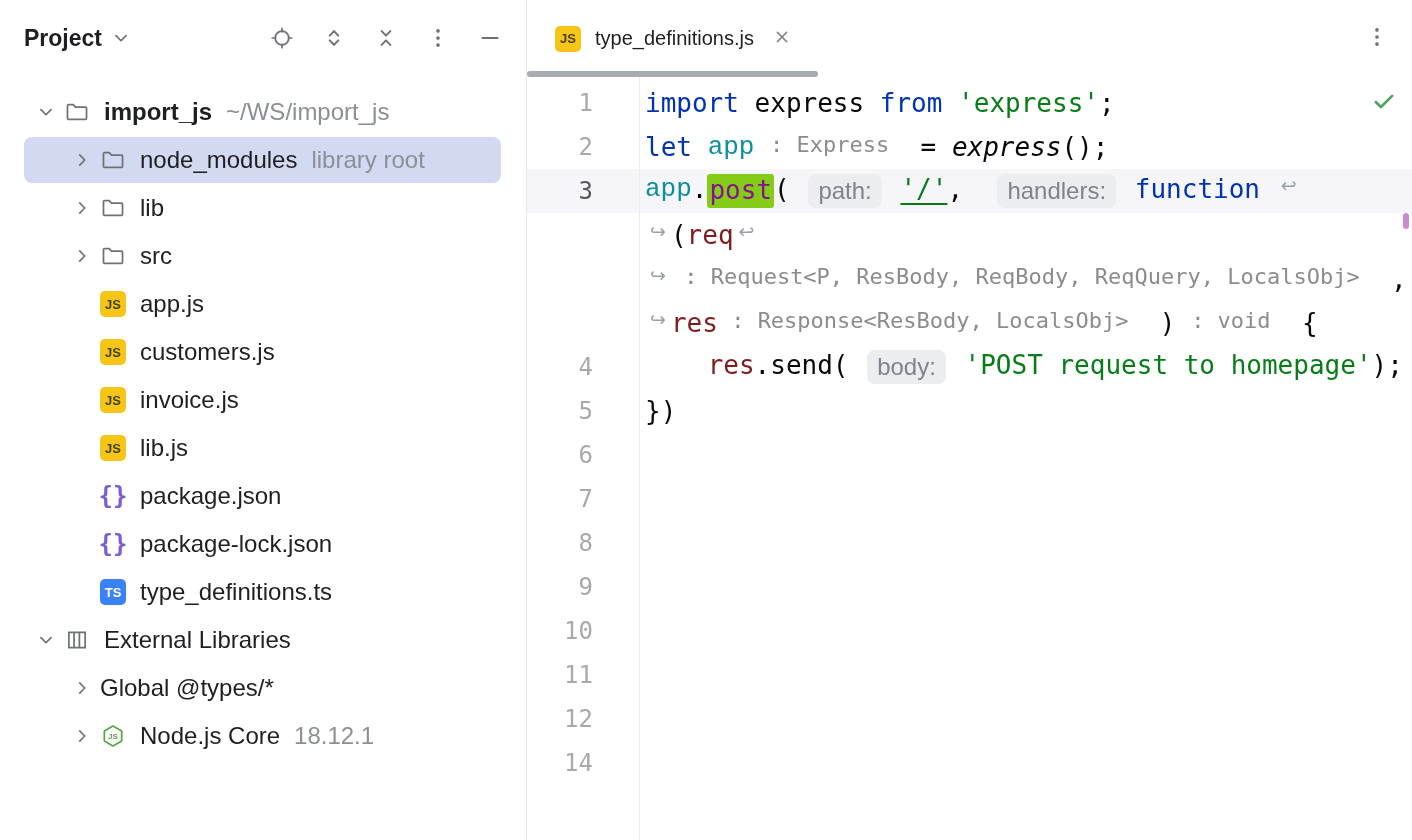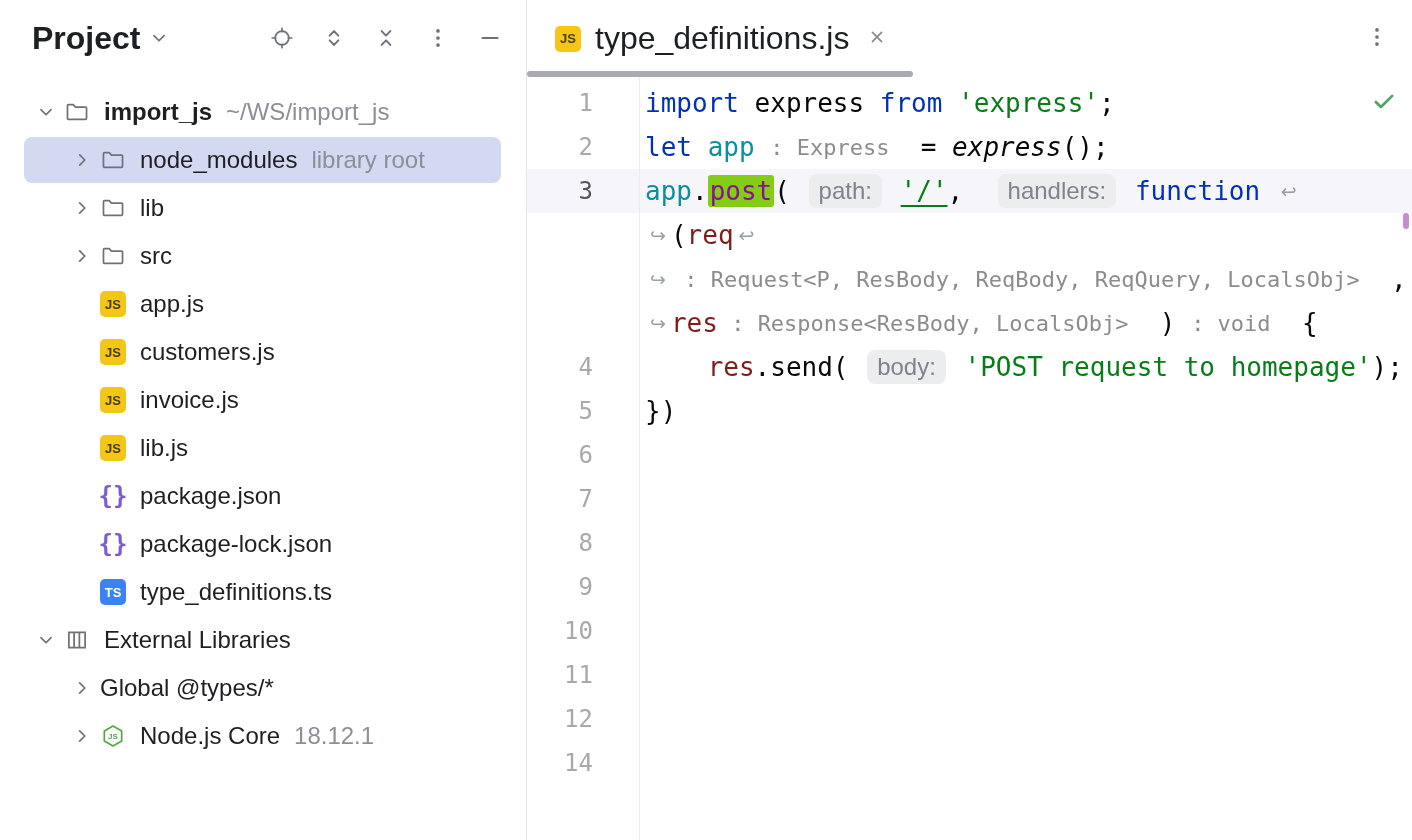--- a/index.html
+++ b/index.html
@@ -13,21 +13,21 @@
   .app { display:flex; width:1412px; height:840px; }
 
   
   .left {
     flex:0 0 527px; width:527px; height:100%;
     background:#ffffff; border-right:1px solid #E3E5E8;
     display:flex; flex-direction:column; overflow:hidden;
   }
   .phead { height:76px; flex:0 0 76px; display:flex; align-items:center; padding:0 18px 0 24px; }
   .ptitle-wrap { display:flex; align-items:center; cursor:default; }
-  .ptitle { font-size:32px; font-weight:600; color:#1E1F22;margin-left:8px; }
+  .ptitle { font-size:23px; font-weight:600; color:#1E1F22; }
   .ptitle-chev { margin-left:8px; display:flex; align-items:center; }
   .flex1 { flex:1; }
   .toolbar { display:flex; align-items:center; }
   .hbtn { width:36px; height:36px; margin-left:16px; border-radius:8px; display:flex; align-items:center; justify-content:center; }
   .hbtn span { display:flex; }
 
   .tree { padding-top:12px; flex:1; overflow:hidden; }
   .trow { height:48px; display:flex; align-items:center; position:relative; font-size:24px; color:#1E1F22; white-space:nowrap; }
   .trow > * { position:relative; z-index:1; }
   .trow.lvl0 { padding-left:28px; }
@@ -49,45 +49,45 @@
   }
   .bjs { background:#F5C518; color:#4A4000; }
   .bts { background:#3b82f6; color:#ffffff; }
   .braces { color:#7C5CD6; font-size:24px; font-weight:700; font-family:"DejaVu Sans Mono", monospace; line-height:26px; }
 
   
   .right { flex:1; display:flex; flex-direction:column; position:relative; background:#ffffff; overflow:hidden; }
   .tabbar { height:77px; flex:0 0 77px; display:flex; align-items:center; position:relative; }
   .tab { display:inline-flex; align-items:center; height:100%; padding:0 26px 0 28px; position:relative; }
   .tab-icon { margin-right:14px; display:flex; }
-  .tabtitle { font-size:32px; color:#1E1F22; }
+  .tabtitle { font-size:20px; color:#1E1F22; }
   .tabclose { margin-left:18px; display:flex; align-items:center; }
   .tabind { position:absolute; left:0; right:0; bottom:0; height:6px; background:#A8ABB2; border-radius:3px; }
   .tabkebab { position:absolute; right:22px; top:50%; transform:translateY(-50%); display:flex; }
 
   .codewrap { flex:1; position:relative; padding-top:4px; overflow:hidden; }
   .gutterline { position:absolute; left:112px; top:0; bottom:0; width:1px; background:#ECECEF; }
   .crow { display:flex; height:44px; align-items:center; width:100%; }
   .crow.cur { background:#F5F5FA; }
   .lnum {
     flex:0 0 112px; width:112px; padding-right:46px;
     display:flex; align-items:center; justify-content:flex-end; align-self:stretch;
     font-family:"DejaVu Sans Mono", monospace; font-size:24px; color:#A9A9A9;
   }
   .crow.cur .lnum { color:#55585E; }
   .ltext {
-    display:flex; align-items:center; padding-left:6px;
+    display:flex; padding-left:6px;
     font-family:"DejaVu Sans Mono", monospace; font-size:26px; color:#080808;
   }
   .ltext > span { white-space:pre; }
   .tk-kw   { color:#0033B3; }
   .tk-pl   { color:#080808; }
   .tk-str  { color:#067D17; }
   .tk-strU { color:#067D17; text-decoration:underline; text-underline-offset:5px; }
-  .tk-var  { color:#0C8F9F; }
+  .tk-var  { color:#0C8F9F;font-family:Liberation Mono, monospace; }
   .tk-method { color:#871094; background:#84cc16; border-radius:3px; padding:1px 2px; }
   .tk-hint { color:#8C8C8C; font-size:22px; }
   .tk-ital { color:#080808; font-style:italic; }
   .tk-und  { color:#7f1d1d; text-underline-offset:5px; }
   .tk-chip {
     font-family:"Liberation Sans", sans-serif; font-size:24px; color:#7F838C;
     background:#ECEDEF; border-radius:8px; padding:3px 10px; margin:0 3px;
   }
   .tk-wrap { color:#9AA0A8; font-family:"DejaVu Sans", sans-serif; font-size:19px; margin:0 5px; }
   .checkmark { position:absolute; top:10px; right:14px; display:flex; }

